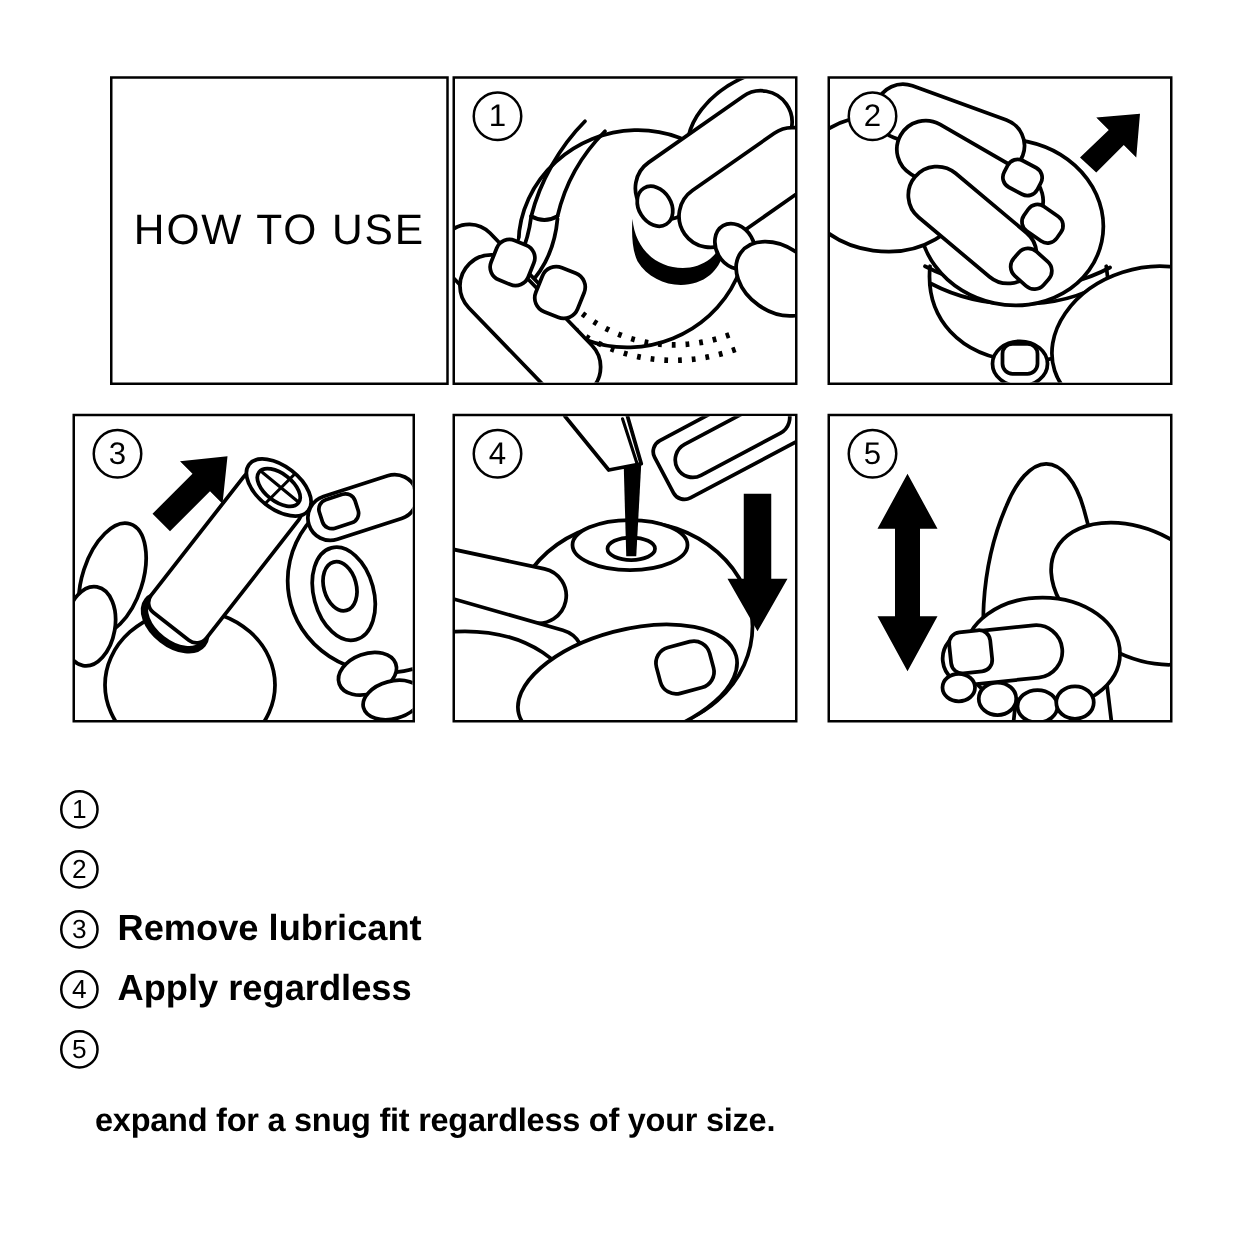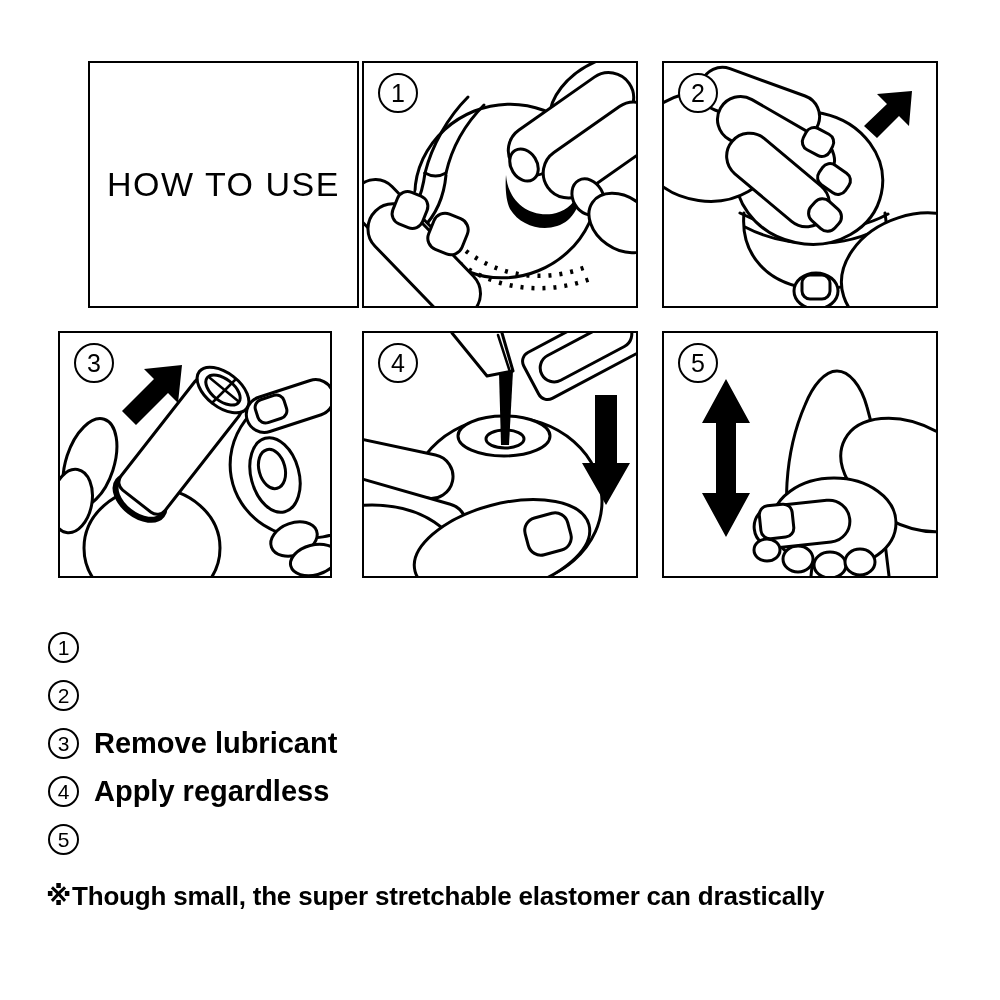--- a/index.html
+++ b/index.html
@@ -212,16 +212,16 @@
       <span>Apply regardless</span>
     </div>
     <div class="step">
       <span class="step-badge">
           <span>5</span>
         </span>
     </div>
   </div>
 
   <div class="note">
-    <div class="note-line"><span class="ref-mark">※</span><span>Though small, the super stretchable elastomer can drastically</span></div>
+    <div class="note-line note-indent"><span>expand for a snug fit regardless of your size.</span></div>
   </div>
 
 </div>
 
 </body></html>

